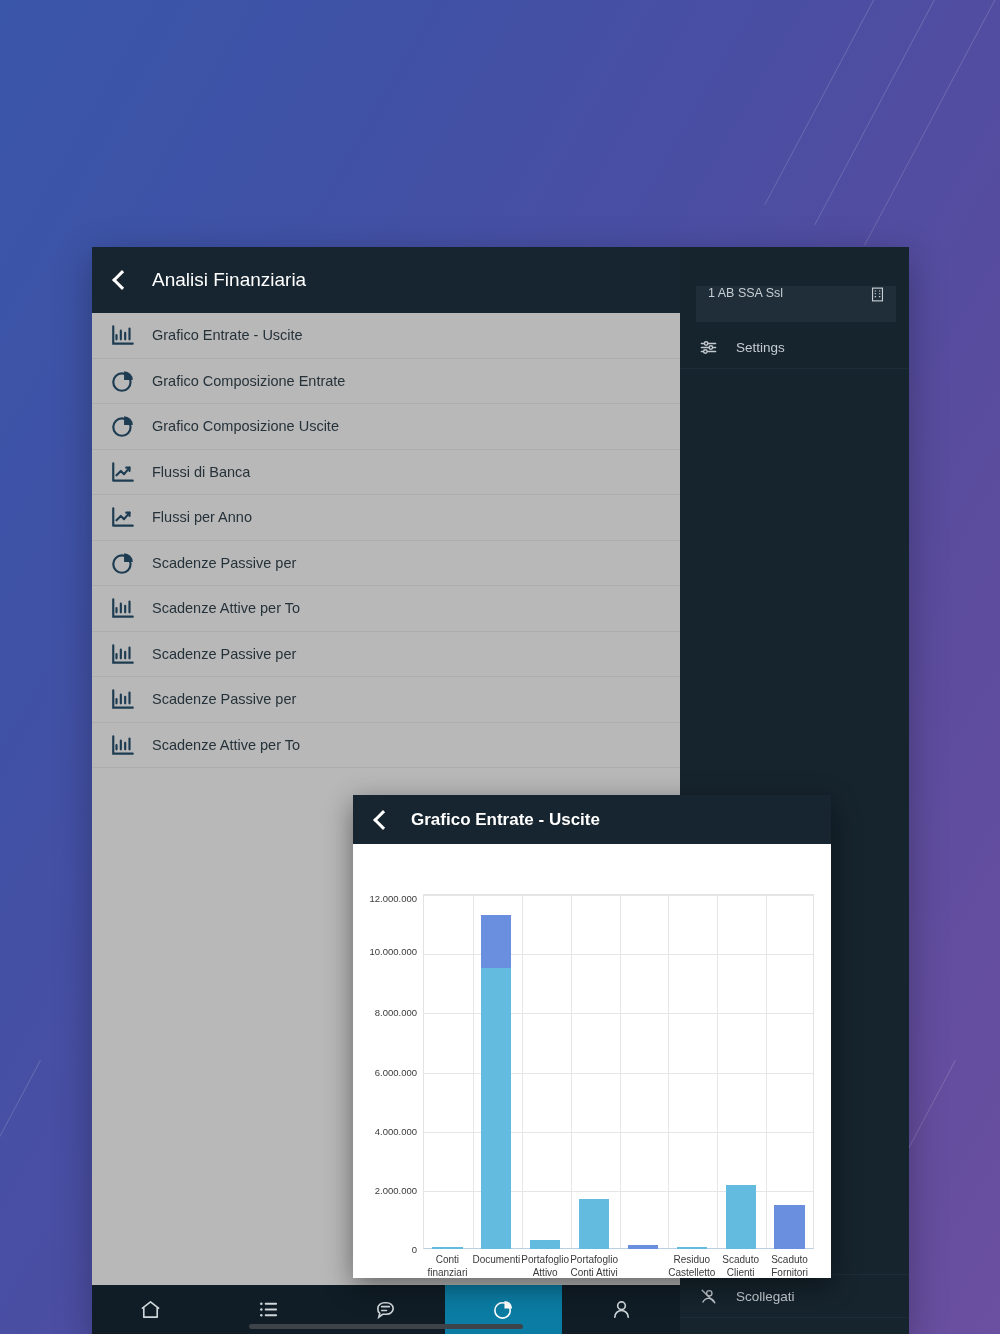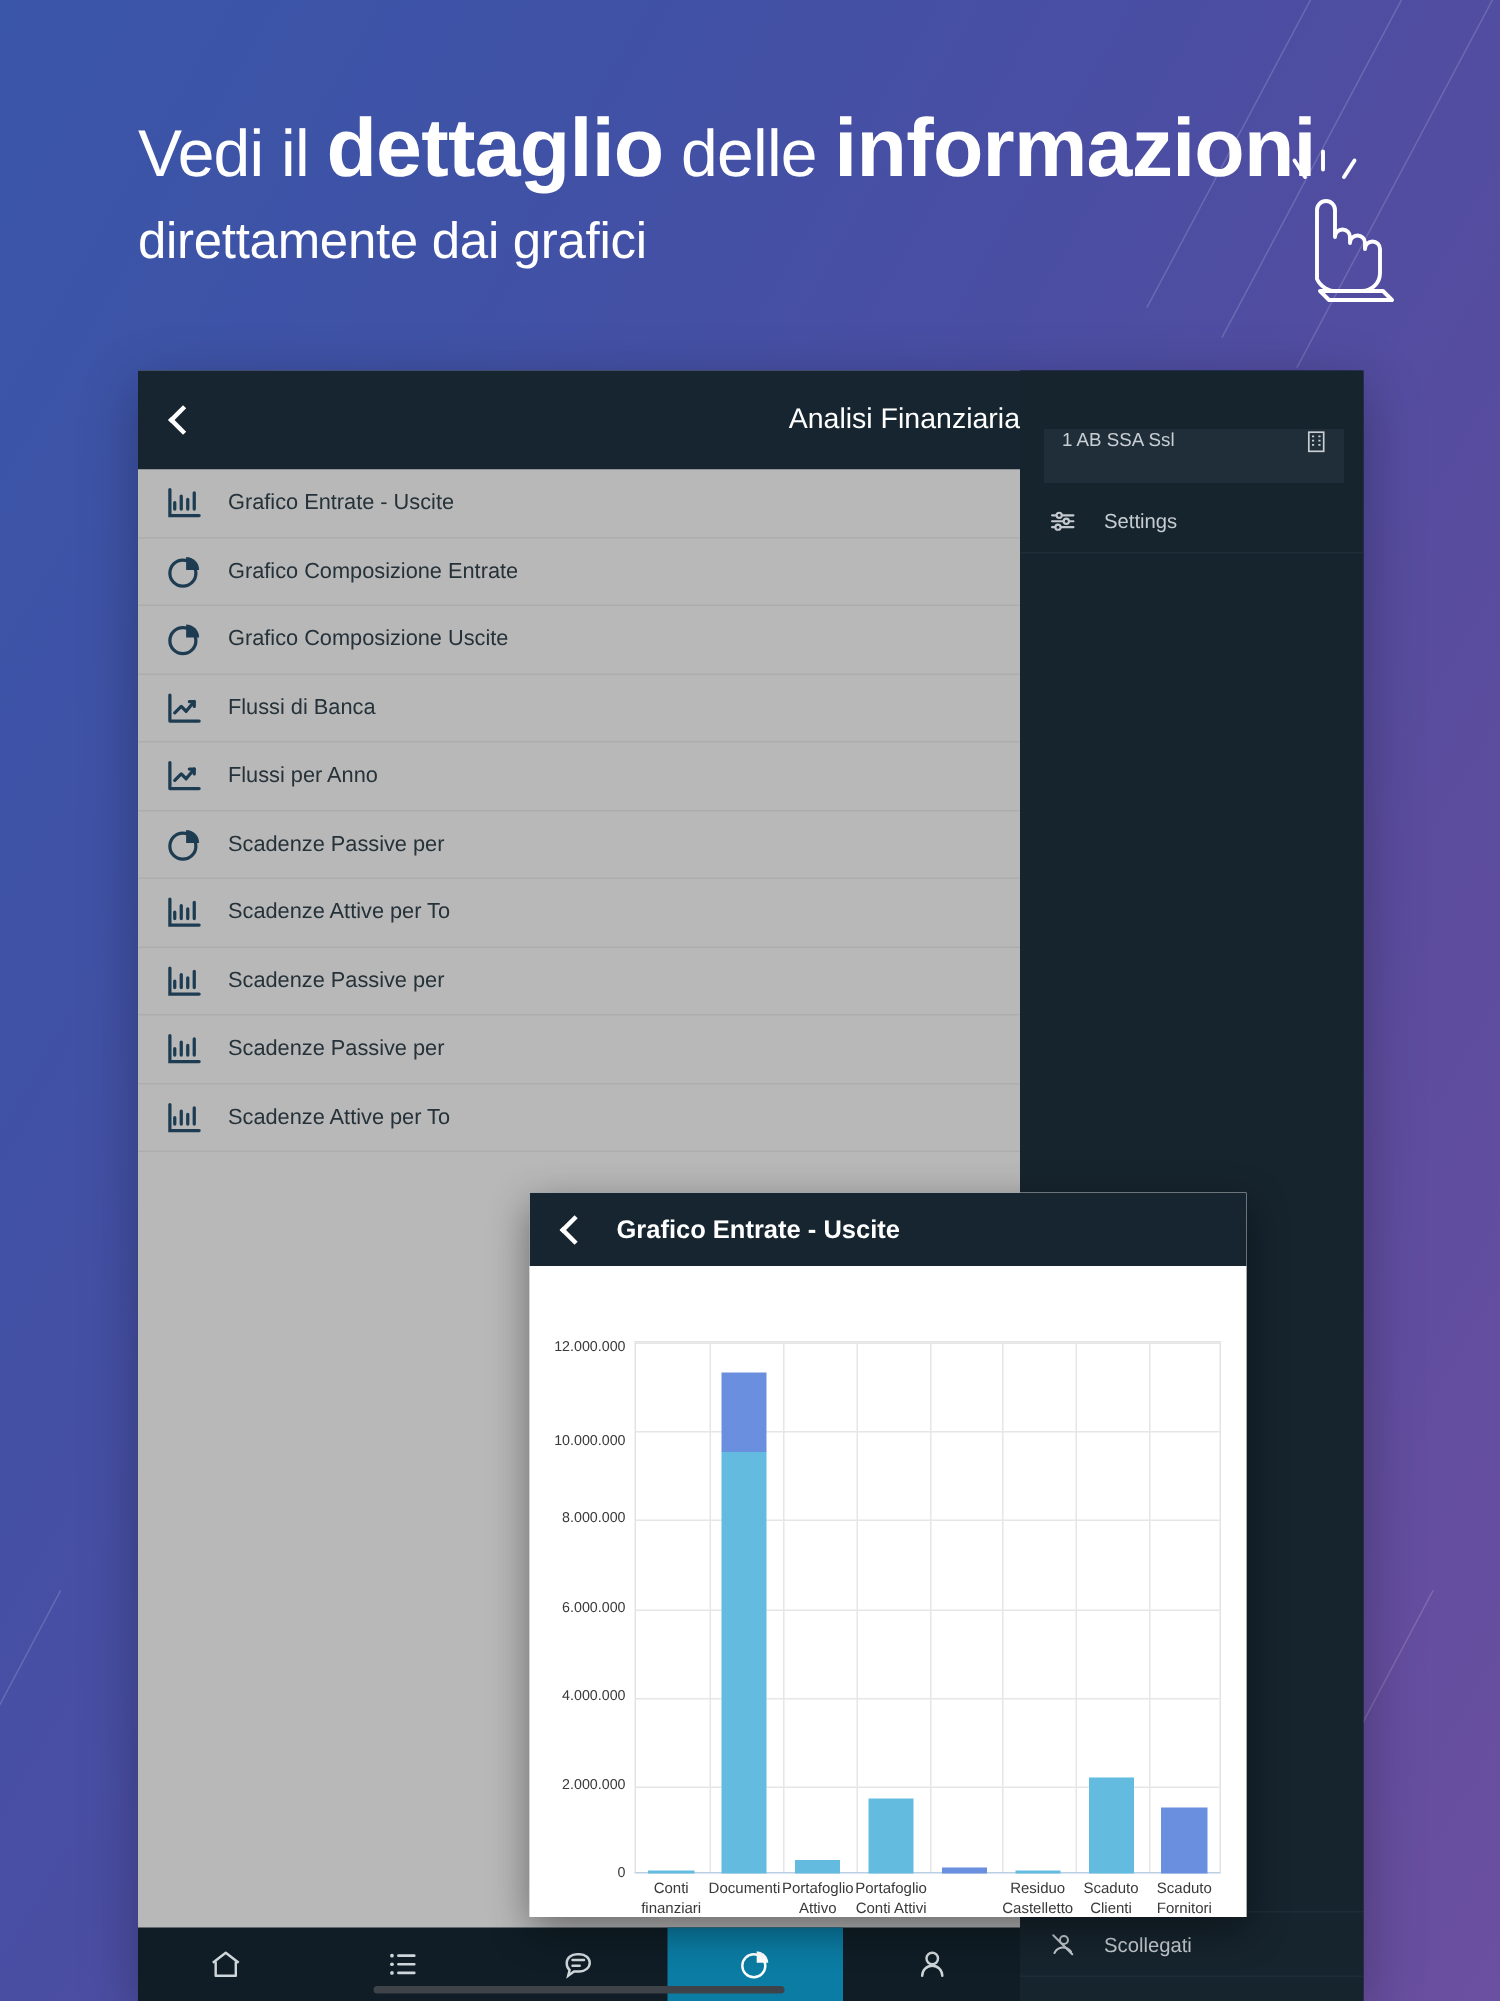--- a/index.html
+++ b/index.html
@@ -58,21 +58,20 @@
   .main-pane {
     position: absolute; left: 0; top: 0;
     width: 588px; height: 1087px;
     background: #b8b8b8;
     overflow: hidden;
   }
   .appbar {
     height: 66px; background: #16252f;
     display: flex; align-items: center; gap: 22px;
     padding-left: 16px;
-    justify-content: space-between;
   }
   .back-chevron {
     width: 22px; height: 22px; position: relative; cursor: pointer;
     flex: 0 0 auto;
   }
   .back-chevron::before {
     content: ""; position: absolute; left: 7px; top: 4px;
     width: 11px; height: 11px;
     border-left: 3px solid #fff; border-bottom: 3px solid #fff;
     transform: rotate(45deg);
@@ -187,30 +186,20 @@
 <div id="stage">
 
   <div class="diag" style="left:905px; top:-60px; height:300px;"></div>
   <div class="diag" style="left:955px; top:-40px; height:300px;"></div>
   <div class="diag" style="left:1005px; top:-20px; height:300px;"></div>
 
   <div class="diag" style="left:40px; top:1060px; height:420px;"></div>
   <div class="diag" style="left:905px; top:1030px; height:420px;"></div>
   <div class="diag" style="left:955px; top:1060px; height:420px;"></div>
 
-  <div class="hero">
-    <div class="hero-line1"><span class="thin">Vedi il </span><span class="bold">dettaglio</span><span class="thin"> delle </span><span class="bold">informazioni</span></div>
-    <div class="hero-line2">direttamente dai grafici</div>
-
-    <svg class="cursor-icon" viewBox="0 0 96 108" fill="none" stroke="#ffffff" stroke-width="2.6" stroke-linecap="round" stroke-linejoin="round">
-      <path d="M26 22 L19 11 M38 17 L38 5 M52 22 L59 11"></path>
-      <path d="M34 90 L34 44 a6 6 0 0 1 12 0 L46 62 a5 5 0 0 1 10 0 L56 66 a5 5 0 0 1 10 0 L66 70 a5 5 0 0 1 10 0 L76 86 a12 12 0 0 1 -12 12 L48 98 a14 14 0 0 1 -14 -8 Z"></path>
-      <path d="M36 98 L78 98 L84 104 L42 104 Z"></path>
-    </svg>
-  </div>
 
   <div class="device">
 
     <div class="main-pane">
 
       <div class="appbar">
         <div class="back-chevron"></div>
         <div class="appbar-title">Analisi Finanziaria</div>
       </div>
 
@@ -410,21 +399,21 @@
         <div class="dlg-title">Grafico Entrate - Uscite</div>
       </div>
 
       <div class="chart-wrap">
         <div class="yticks" id="yticks">
             <div class="ytick" style="top: 355px;">0</div>
             <div class="ytick" style="top: 295.833px;">2.000.000</div>
             <div class="ytick" style="top: 236.667px;">4.000.000</div>
             <div class="ytick" style="top: 177.5px;">6.000.000</div>
             <div class="ytick" style="top: 118.333px;">8.000.000</div>
-            <div class="ytick" style="top: 67px;">10.000.000</div>
+            <div class="ytick" style="top: 57px;">10.000.000</div>
             <div class="ytick" style="top: 4px;">12.000.000</div>
           </div>
         <div class="plot" id="plot">
             <div class="gridline" style="top: 295.833px;"></div>
             <div class="gridline" style="top: 236.667px;"></div>
             <div class="gridline" style="top: 177.5px;"></div>
             <div class="gridline" style="top: 118.333px;"></div>
             <div class="gridline" style="top: 59.1667px;"></div>
             <div class="gridline" style="top: 0px;"></div>
             <div class="vline" style="left: 48.875px;"></div>

